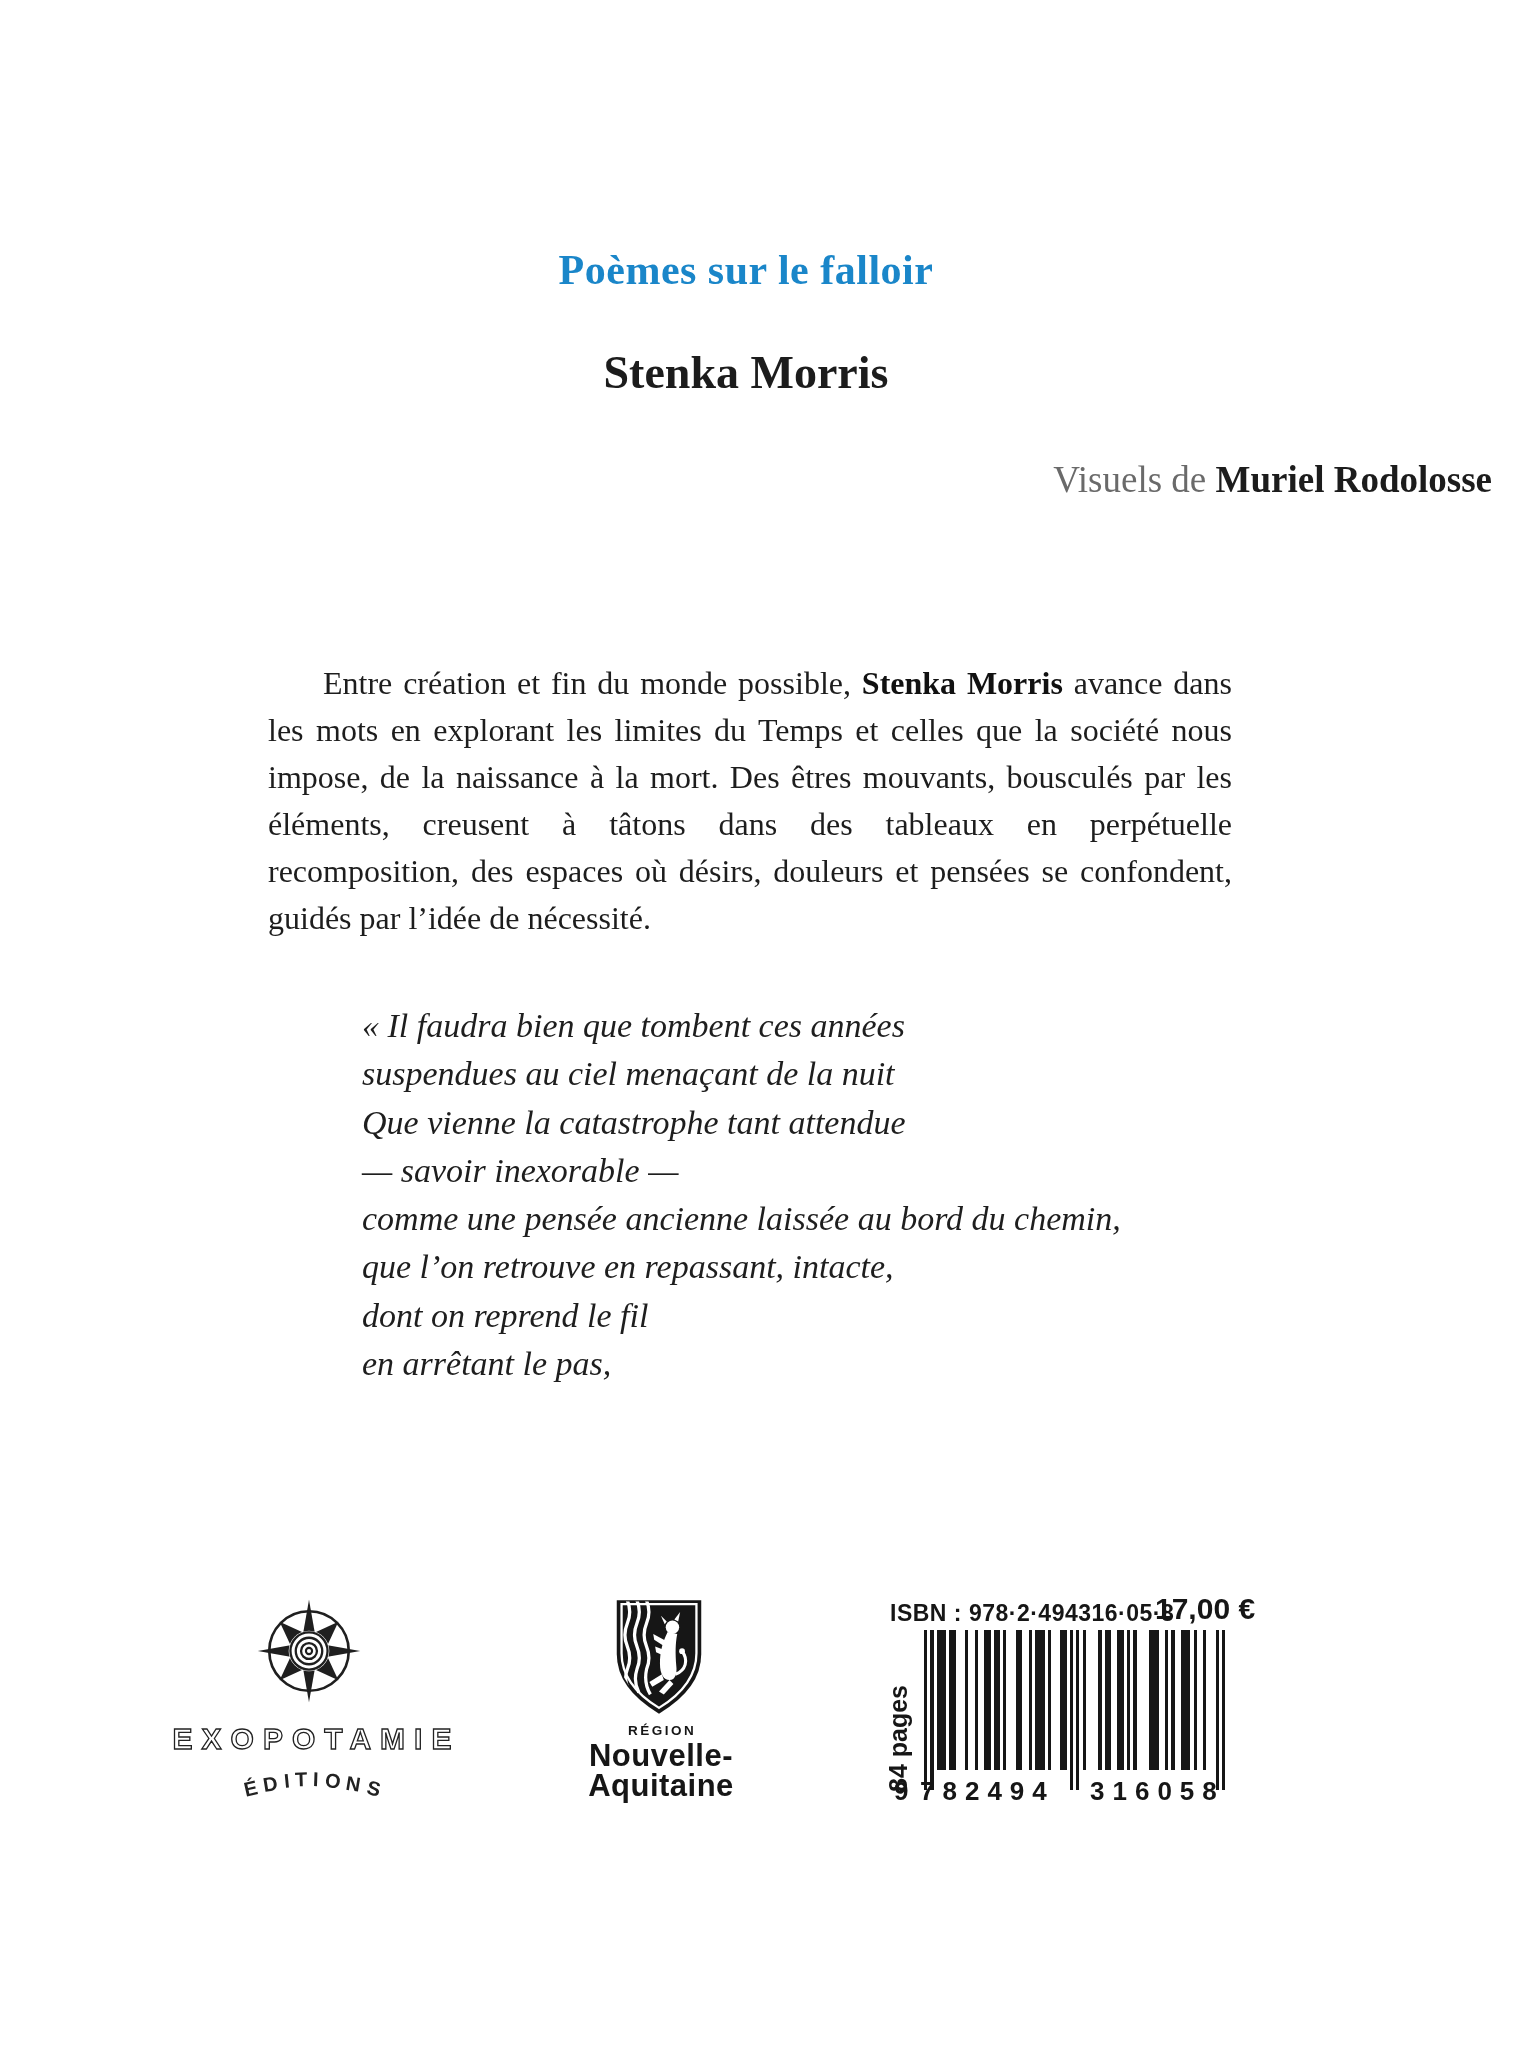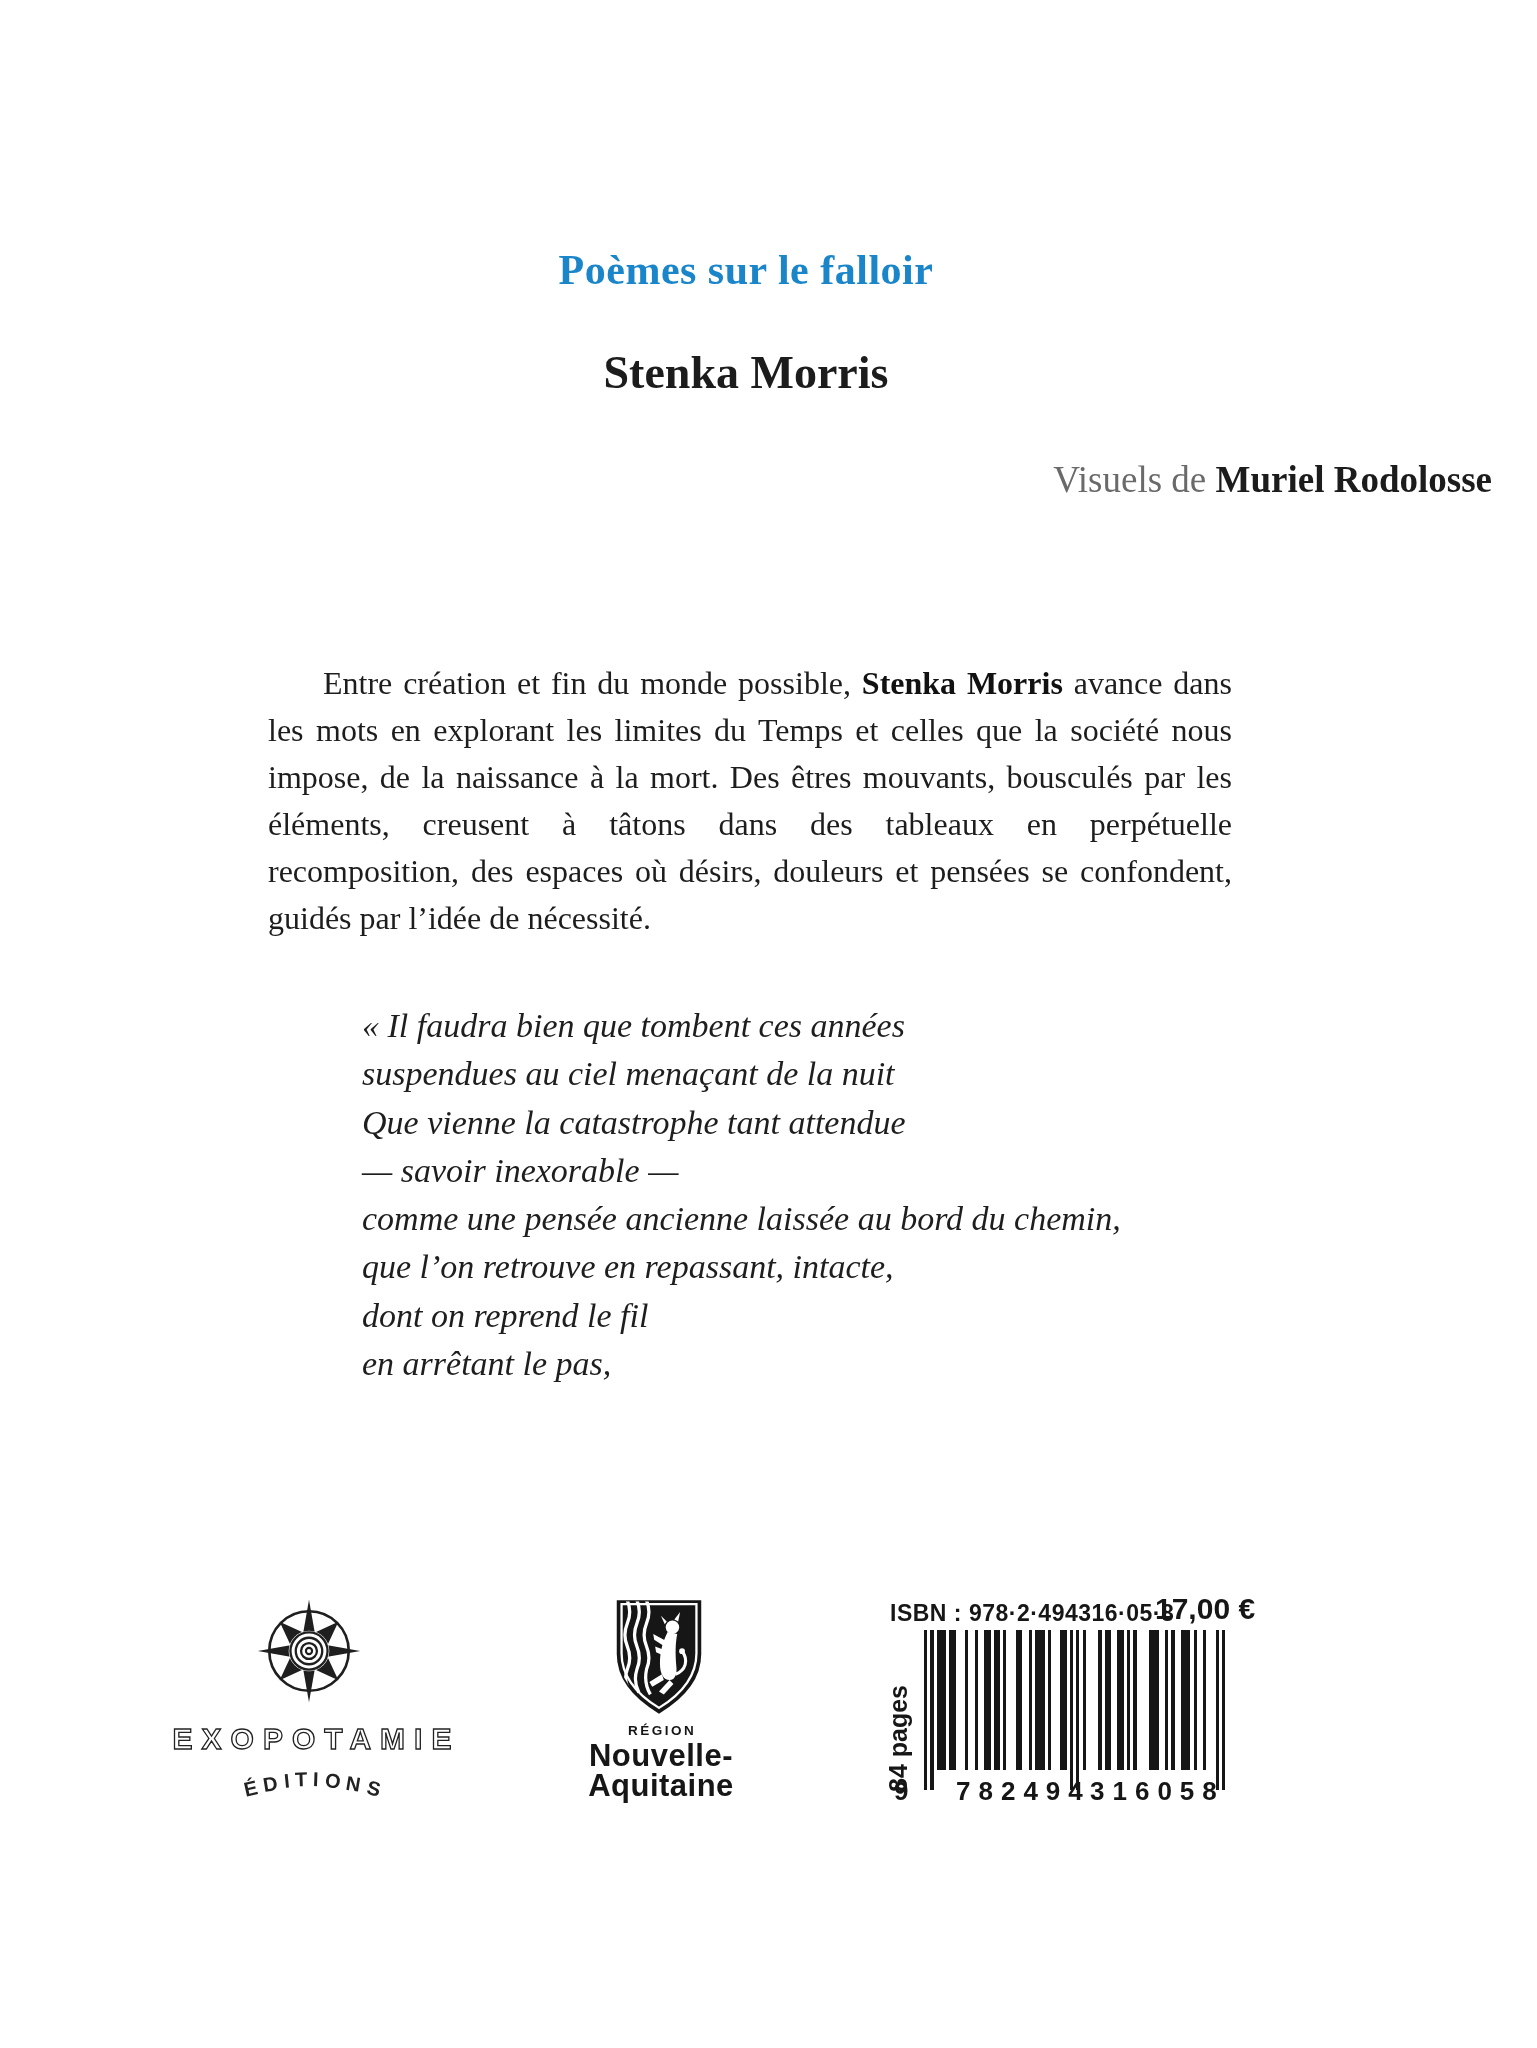--- a/index.html
+++ b/index.html
@@ -104,21 +104,21 @@
     display:flex; align-items:flex-start;
   }
   .bc-module{flex:none; width:3.18px; height:140px;}
   .bc-bar{background:#161616;}
   .bc-tall{height:160px;}
   .bc-digit-lead{
     left:894px; top:1776px;
     font-family:"Liberation Sans", sans-serif;
     font-size:26px; font-weight:600; color:#161616;
   }
-  .bc-group1{left:956px;}
+  .bc-group1{left:920px;}
   .bc-group2{left:1090px;}
   .bc-group1,.bc-group2{
     top:1776px;
     font-family:"Liberation Sans", sans-serif;
     font-size:26px; font-weight:600; color:#161616;
     letter-spacing:8px;
   }
   .pages-vertical{
     left:884px; top:1792px; width:164px; height:30px;
     transform-origin:0 0; transform:rotate(-90deg);

